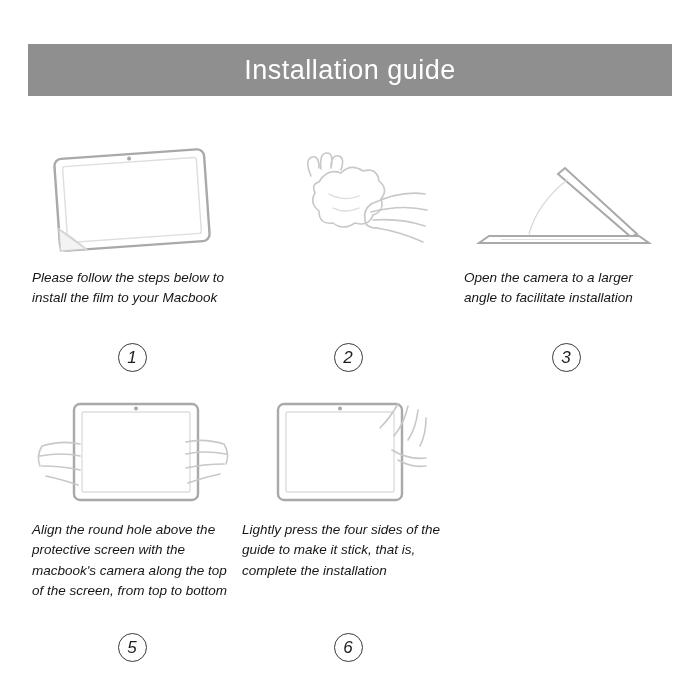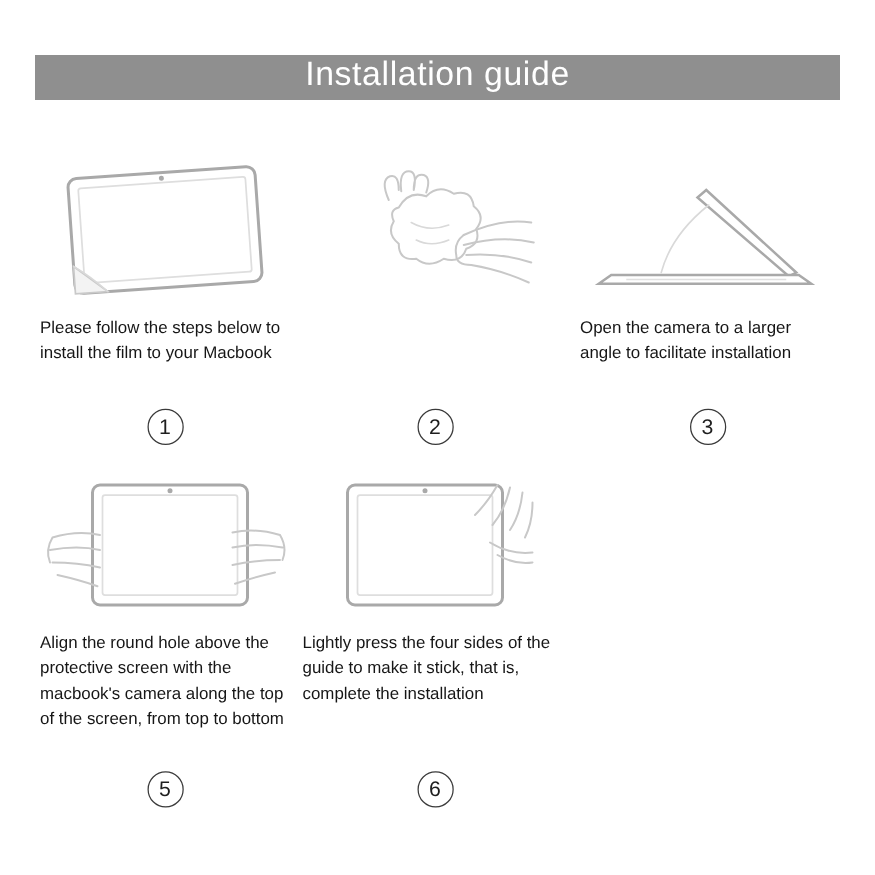--- a/index.html
+++ b/index.html
@@ -1,38 +1,39 @@
 <!DOCTYPE html>
 <html><head>
 <meta charset="utf-8">
 <style>
   html,body { margin:0; padding:0; background:#ffffff; }
   body { width:700px; height:700px; font-family:"Liberation Sans", sans-serif; }
   .page { position:relative; width:700px; height:700px; background:#ffffff; overflow:hidden; }
 
   .header {
     margin:44px 28px 0 28px;
-    height:36px;
+    height:52px;
     background:#8f8f8f;
-    display:flex; justify-content:center;
+    display:flex; align-items:center; justify-content:center;
   }
   .header-title {
     color:#ffffff;
     font-size:27px;
     font-weight:400;
     letter-spacing:0.5px;
   }
 
   .grid {
     margin:46px 32px 0 32px;
     display:grid;
     grid-template-columns: 200px 212px 204px;
     grid-template-rows: 230px 268px;
     justify-content:space-between;
     row-gap:22px;
+    font-style:italic;
   }
 
   .cell { display:flex; flex-direction:column; }
 
   .illus {
     height:116px;
     display:flex;
     align-items:center;
     justify-content:center;
     margin-bottom:10px;

